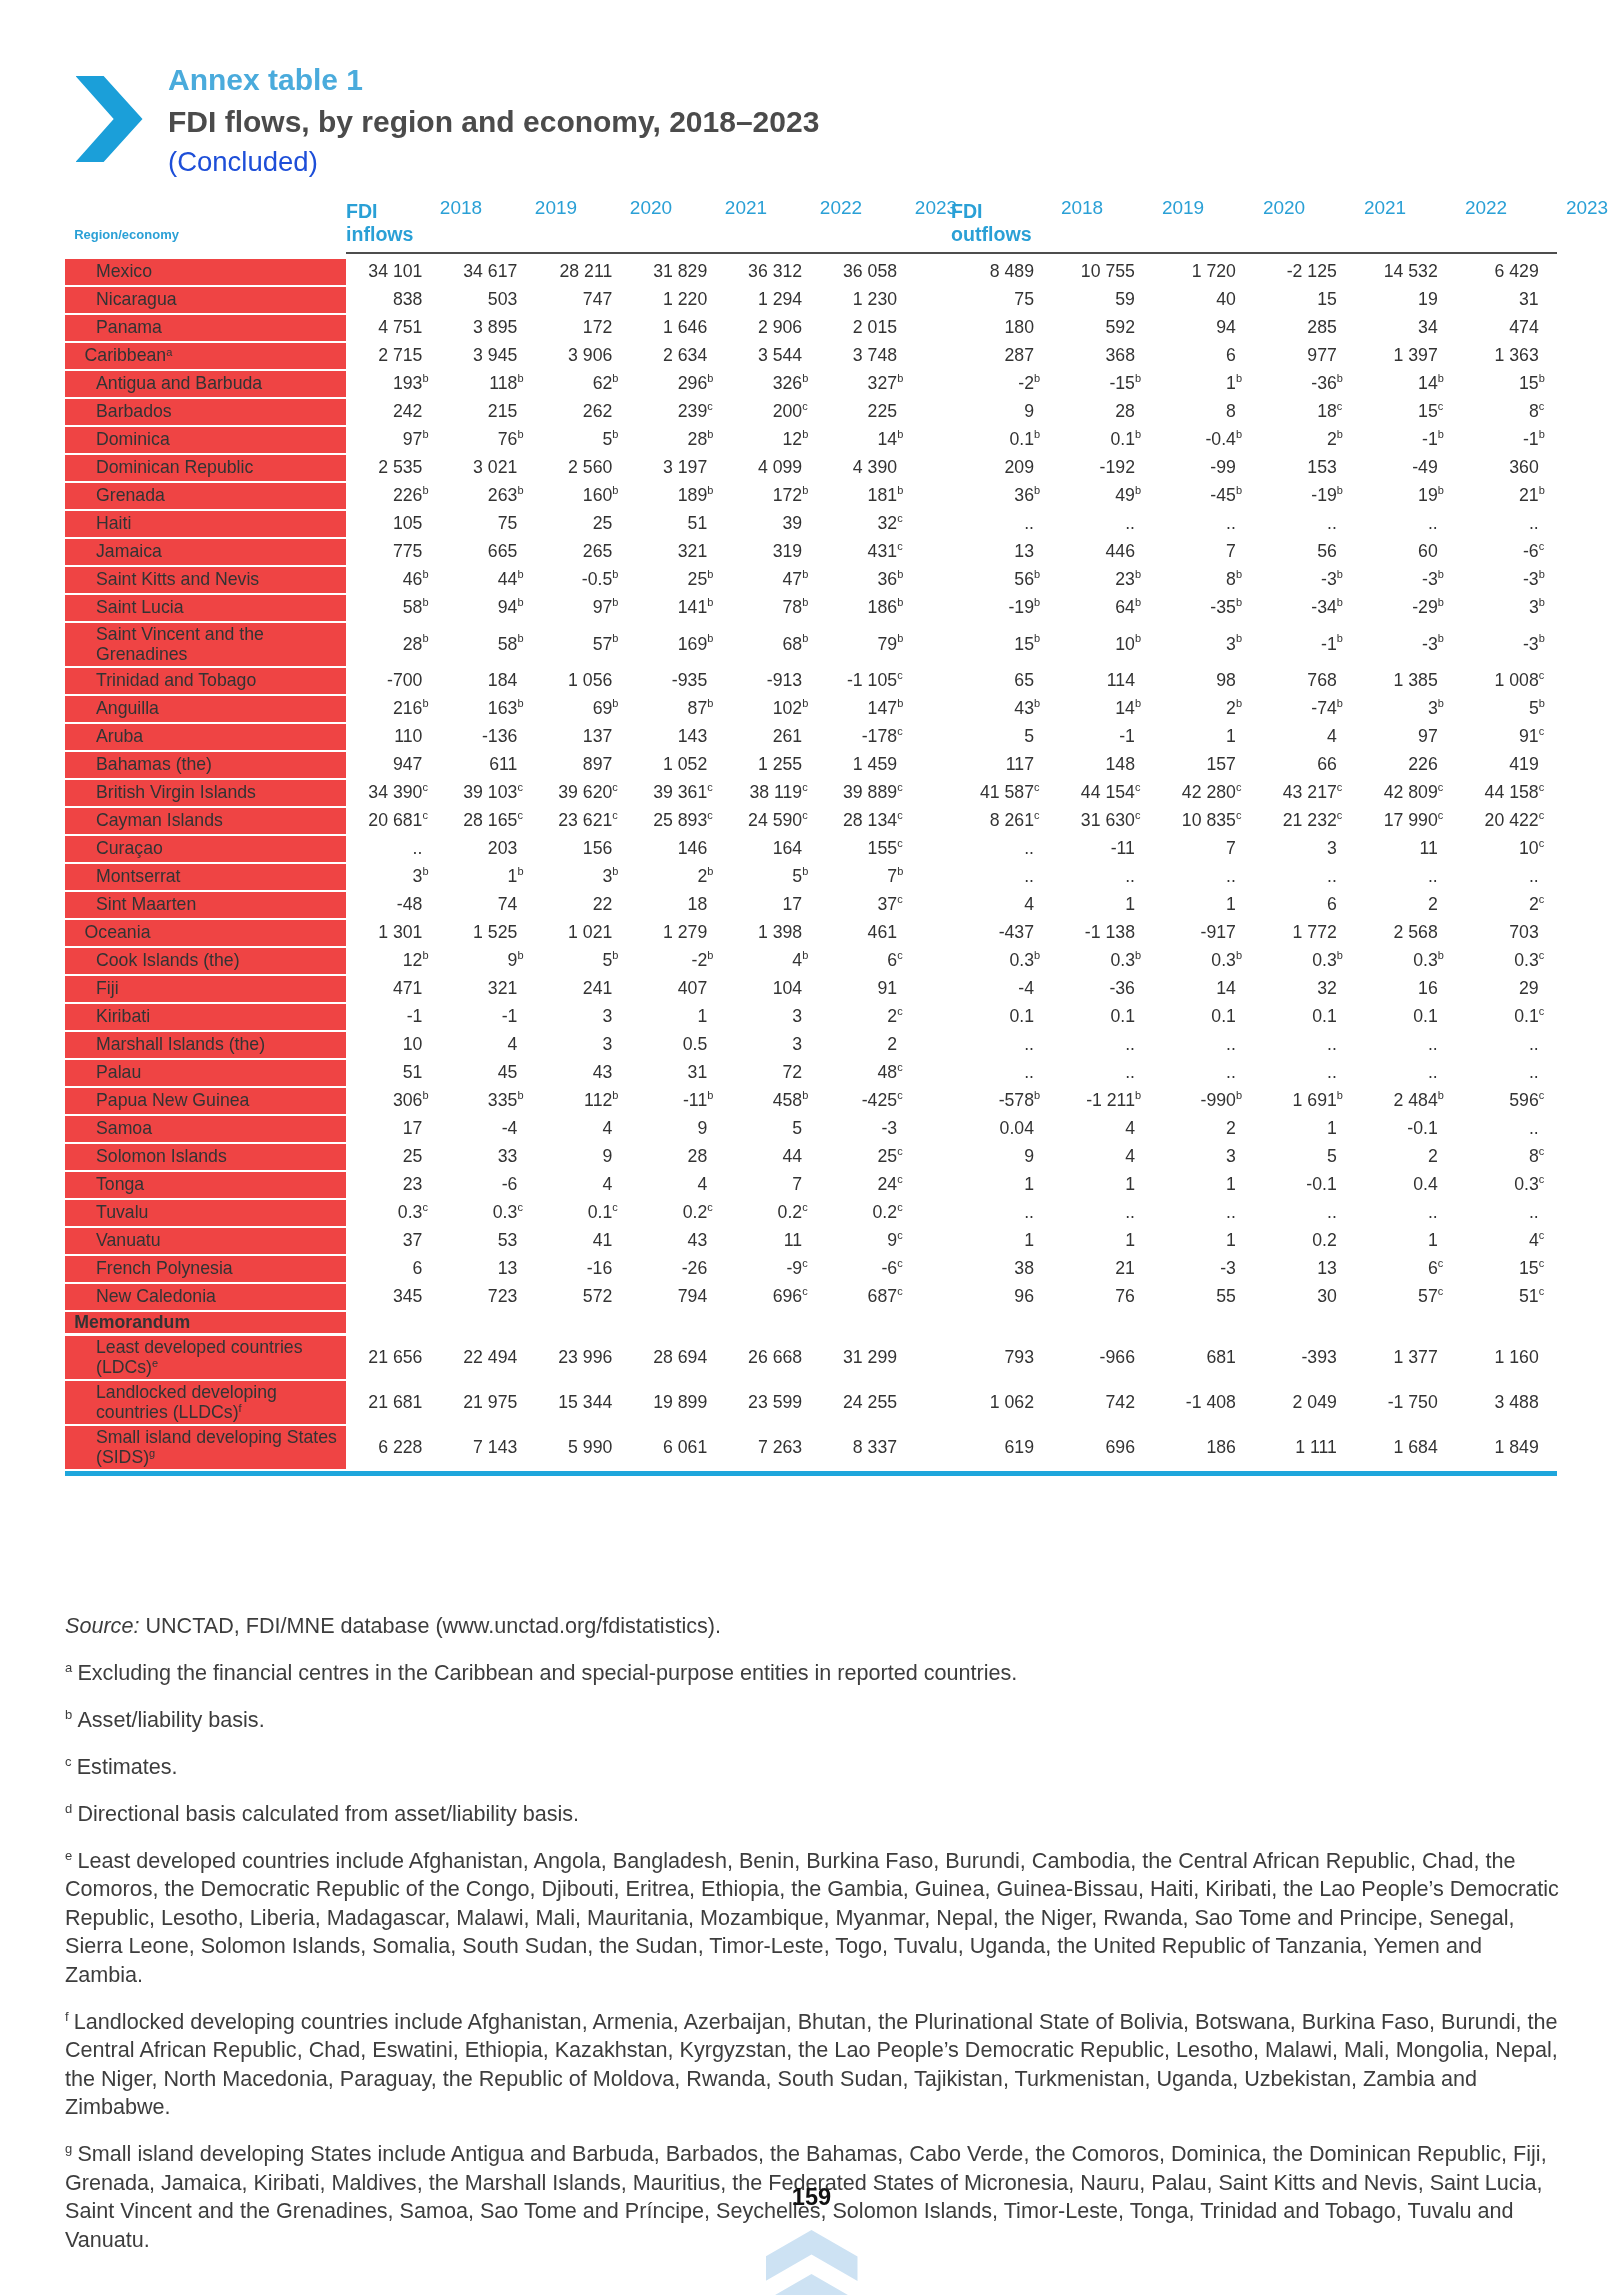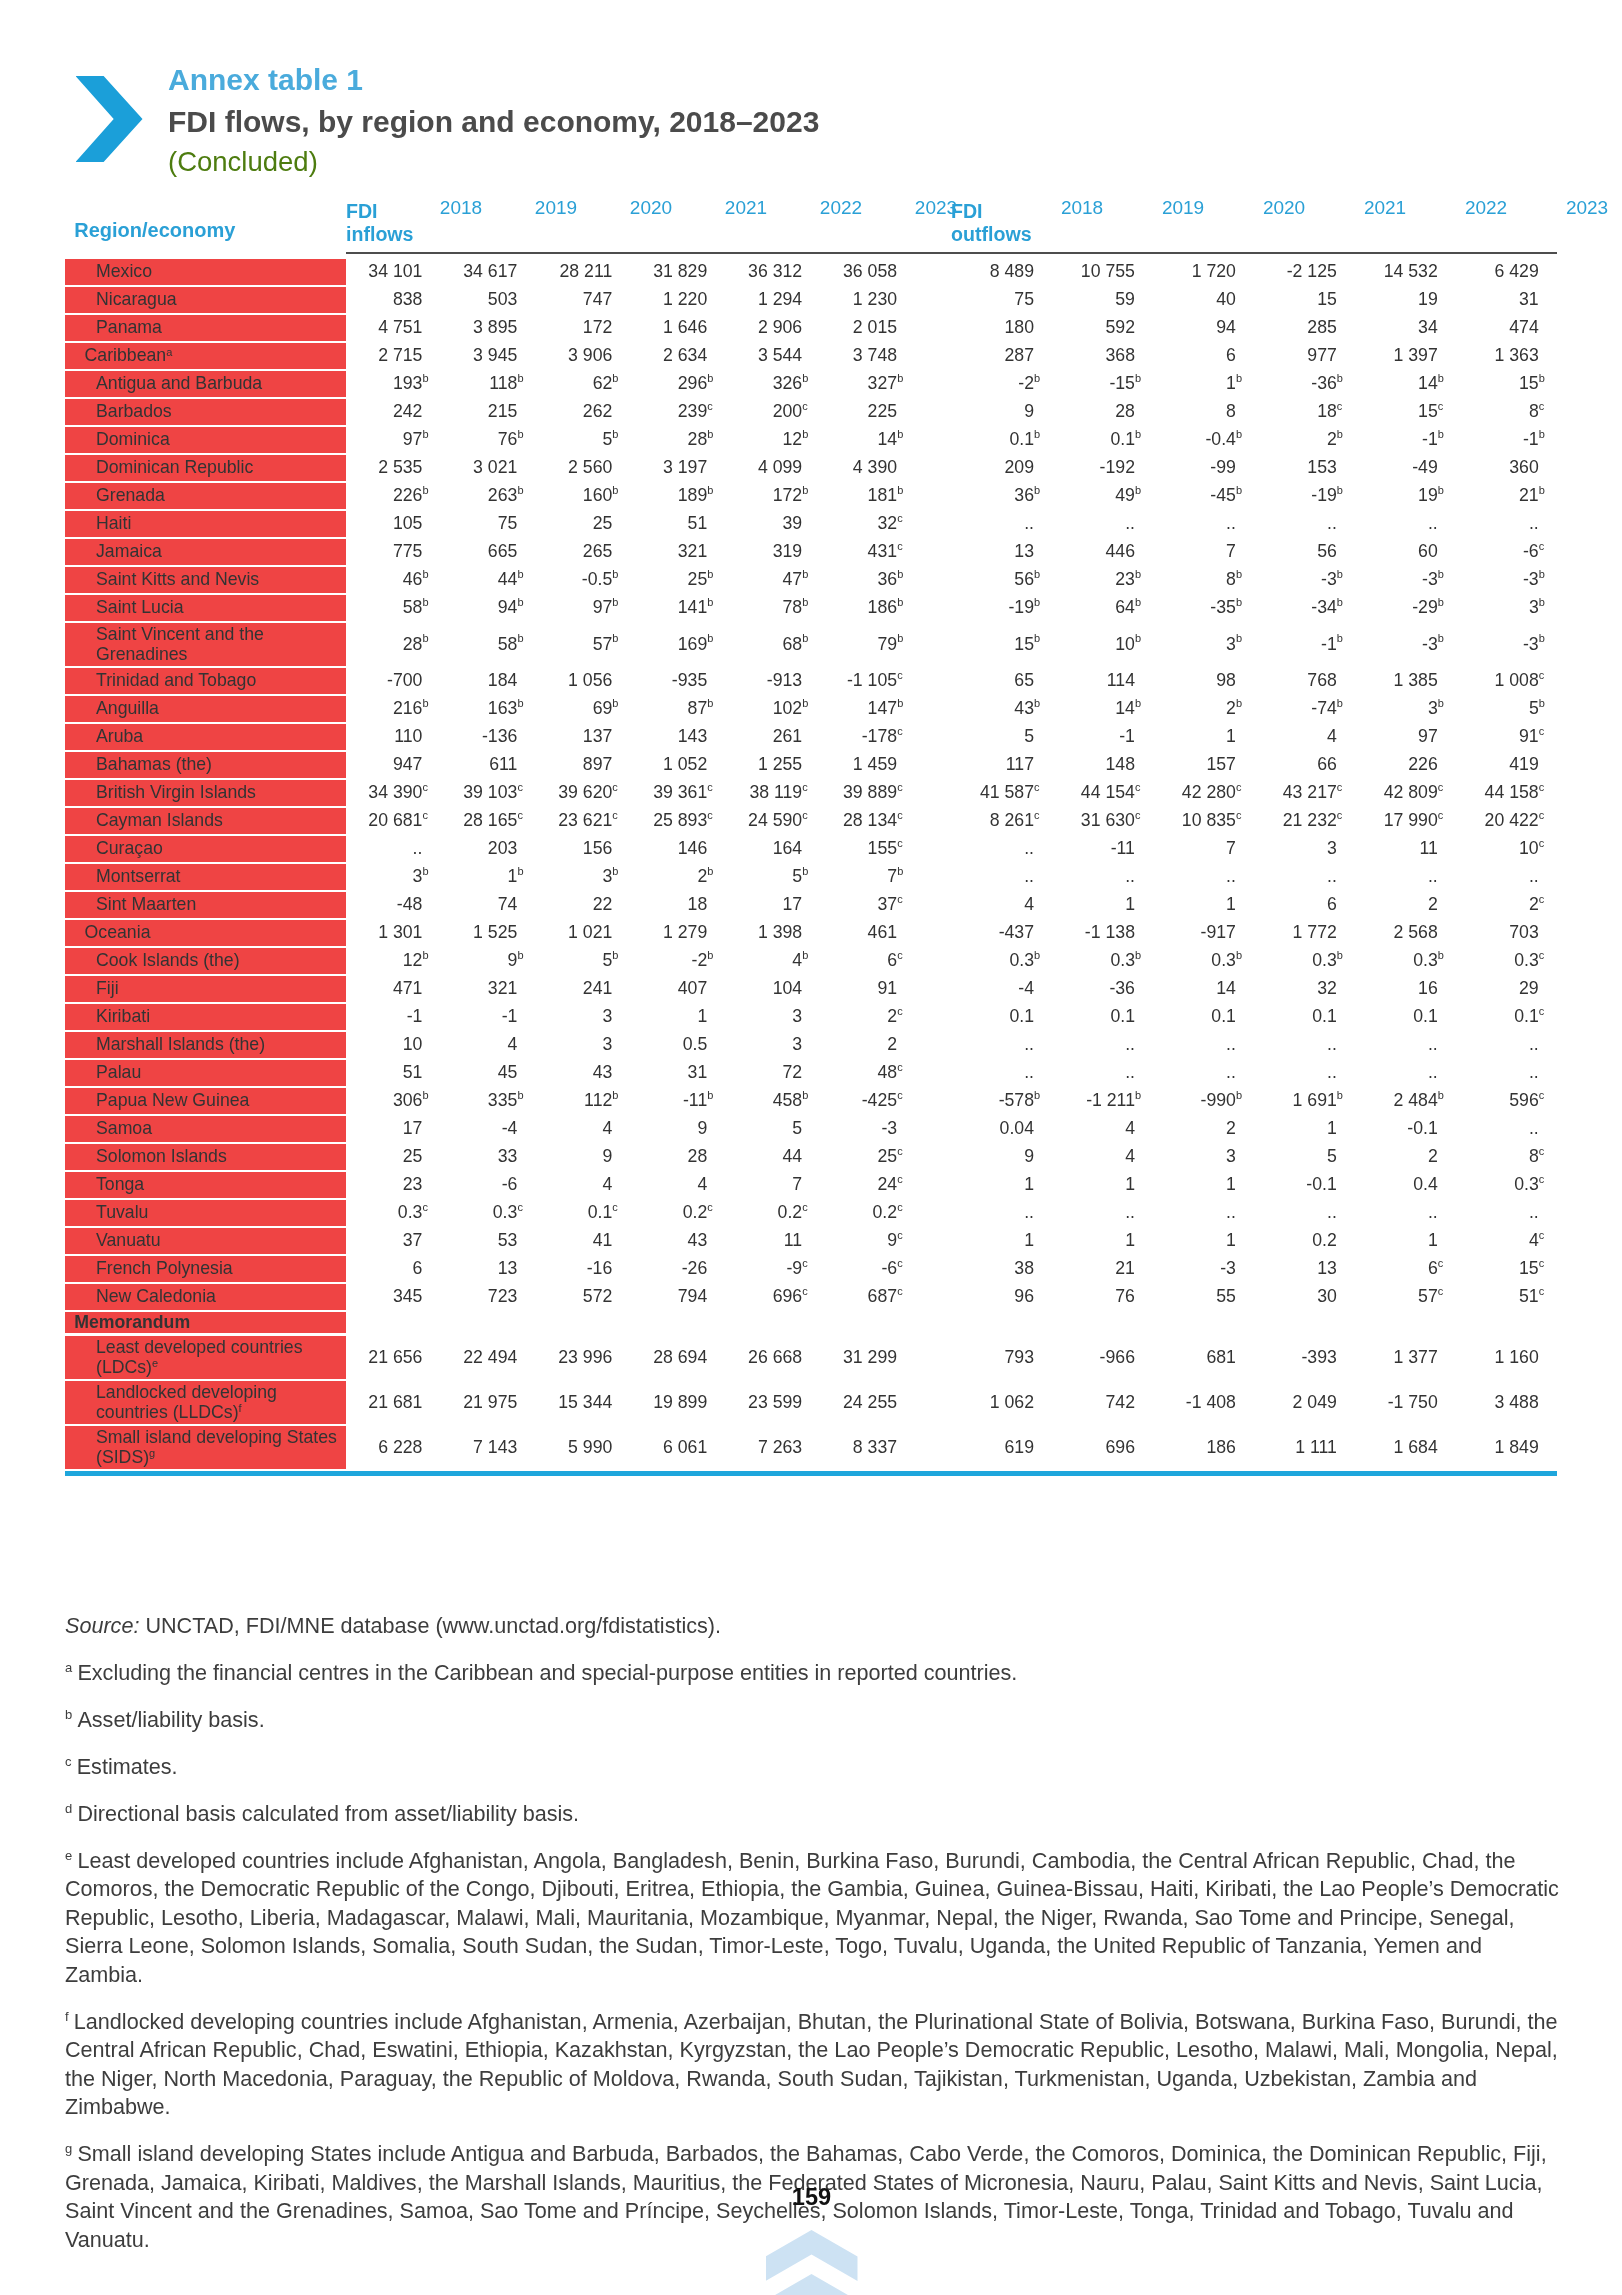--- a/index.html
+++ b/index.html
@@ -6,27 +6,27 @@
   body{width:1623px;height:2295px;position:relative;overflow:hidden;
        font-family:"Liberation Sans", sans-serif;color:#333;}
 
   
   .title-block{position:absolute;left:65px;top:63px;}
   .arrow{position:absolute;left:10.5px;top:13px;width:67px;height:86px;background:#1b9fd9;
          clip-path:polygon(0 0,42% 0,100% 50%,42% 100%,0 100%,57% 50%);}
   .titles{margin-left:103px;}
   .annex-label{font-size:30px;font-weight:bold;color:#4aabdc;line-height:1.1;}
   .main-title{font-size:30px;font-weight:bold;color:#4b4b4b;line-height:1.1;margin-top:9.2px;}
-  .concluded{font-size:27.5px;color:#4d7c0f;line-height:1.1;margin-top:9.2px;}
+  .concluded{font-size:27.5px;color:#1d4ed8;line-height:1.1;margin-top:9.2px;}
 
   
   .annex-table{position:absolute;left:65px;top:193px;width:1492px;}
   .thead{display:flex;}
   .th-label{width:281px;box-sizing:border-box;display:flex;align-items:flex-end;
-            padding:0 0 10.5px 9.2px;color:#2aa0d6;font-weight:bold;font-size:20px;}
+            padding:0 0 10.5px 9.2px;color:#2aa0d6;font-weight:bold;font-size:13px;}
   .group{display:flex;}
   .group.gin{width:569px;}
   .group.gout{width:605px;}
   .group-title{height:59px;display:flex;align-items:center;justify-content:center;
                color:#2aa0d6;font-weight:bold;font-size:19.6px;}
   .group-rule{height:2px;background:#4d4d4d;}
   .years{height:32px;display:flex;align-items:flex-end;padding-bottom:6.5px;box-sizing:border-box;}
   .year-cell{text-align:center;color:#2aa0d6;font-size:19px;}
   .gin  .year-cell{width:95px;}
   .gout .year-cell{width:101px;}

